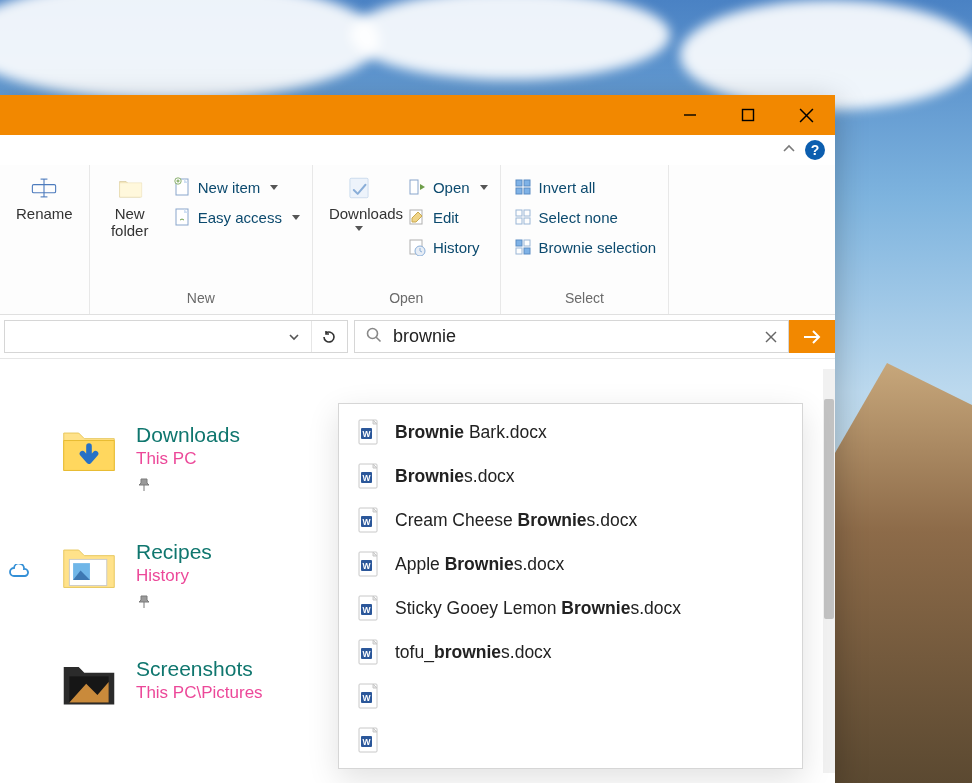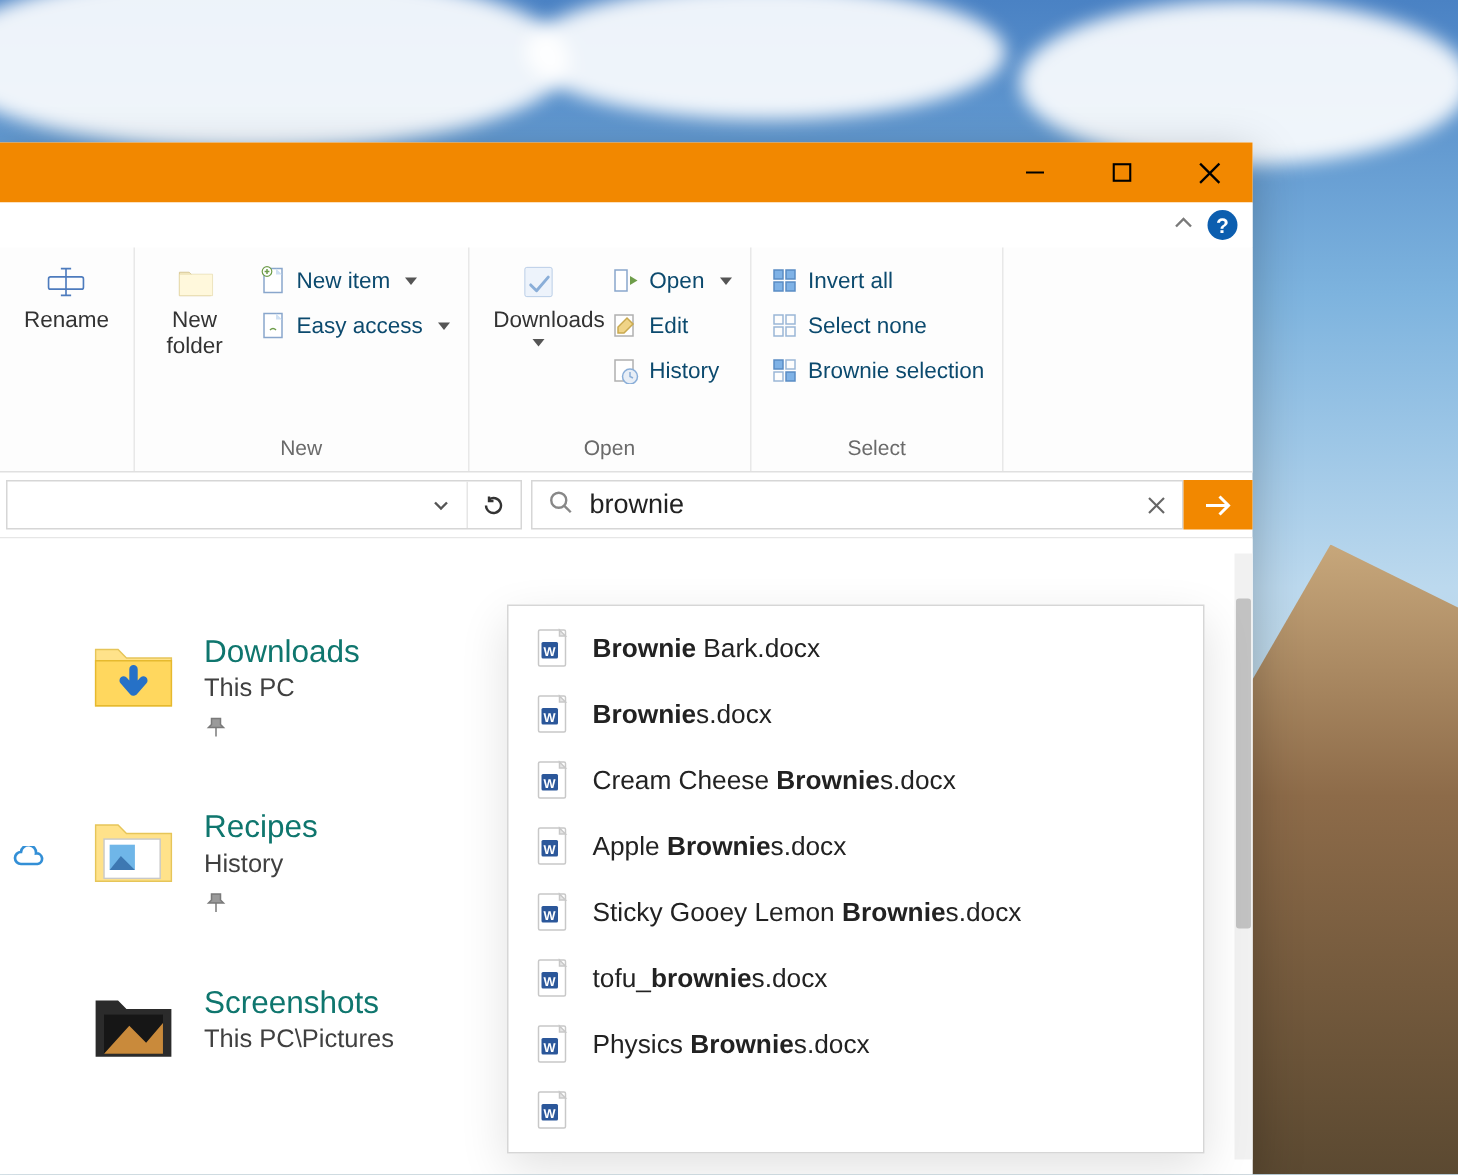--- a/index.html
+++ b/index.html
@@ -194,21 +194,21 @@
   .freqitem {
     display:flex; align-items:flex-start; gap:18px;
   }
   .cloudicon { position:absolute; left:-52px; top:28px; color:#338fd6; }
   .foldericon {
     width:58px; height:58px;
     display:flex; align-items:center; justify-content:center;
   }
   .freqitem .txt { display:flex; flex-direction:column; gap:2px; padding-top:4px;}
   .freqitem .name { font-size:21px; color:#0f766e; }
-  .freqitem .path { font-size:17px; color:#404040; }
+  .freqitem .path { font-size:17px; color:#ec4899; }
   .pin { margin-top:6px; align-self:flex-start;}
   
   .dropdown {
     position:absolute;
     left:338px;
     top:44px;
     width:465px;
     background:#fff;
     border:1px solid #d6d6d6;
     box-shadow:0 10px 30px rgba(0,0,0,0.12);
@@ -583,21 +583,20 @@
         </div>
         <div class="dditem">
           <span class="docicon">
             <svg width="22" height="28" viewBox="0 0 22 28">
               <rect x="2" y="2" width="18" height="24" rx="1" fill="#fff" stroke="#c8c8c8"></rect>
               <rect x="4" y="10" width="11" height="11" rx="1" fill="#2b579a"></rect>
               <text x="9.4" y="19" text-anchor="middle" font-size="8.5" font-family="Segoe UI,Arial" font-weight="bold" fill="#fff">W</text>
               <polygon points="16,2 20,6 16,6" fill="#e6e6e6" stroke="#c8c8c8"></polygon>
             </svg>
           </span>
-          <span>Physics <b>Brownie</b>s.docx</span>
         </div>
         <div class="dditem">
           <span class="docicon">
             <svg width="22" height="28" viewBox="0 0 22 28">
               <rect x="2" y="2" width="18" height="24" rx="1" fill="#fff" stroke="#c8c8c8"></rect>
               <rect x="4" y="10" width="11" height="11" rx="1" fill="#2b579a"></rect>
               <text x="9.4" y="19" text-anchor="middle" font-size="8.5" font-family="Segoe UI,Arial" font-weight="bold" fill="#fff">W</text>
               <polygon points="16,2 20,6 16,6" fill="#e6e6e6" stroke="#c8c8c8"></polygon>
             </svg>
           </span>

